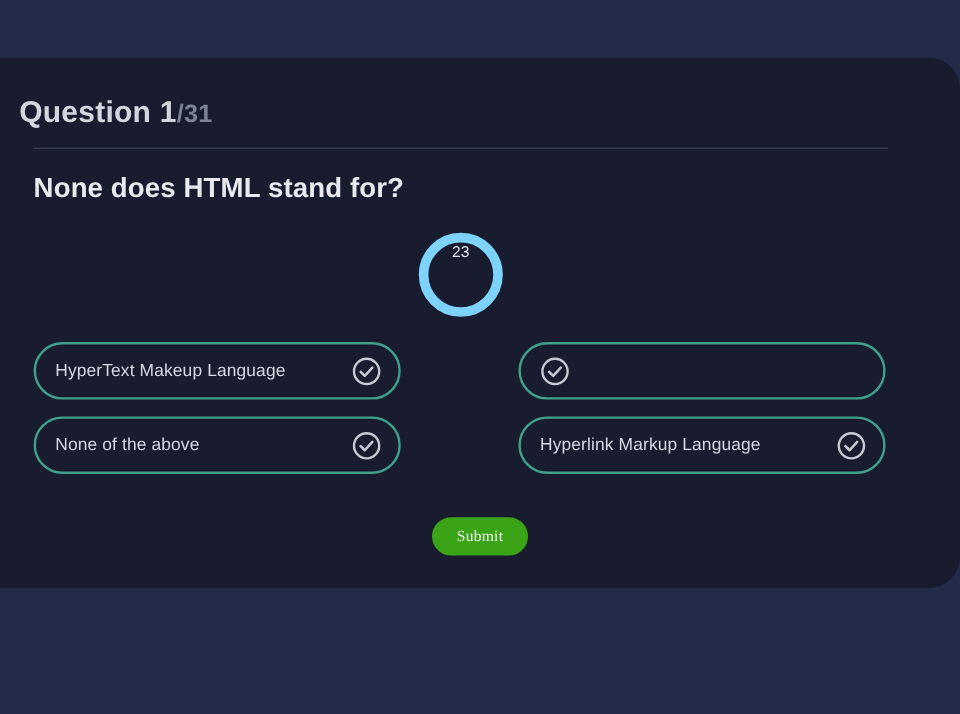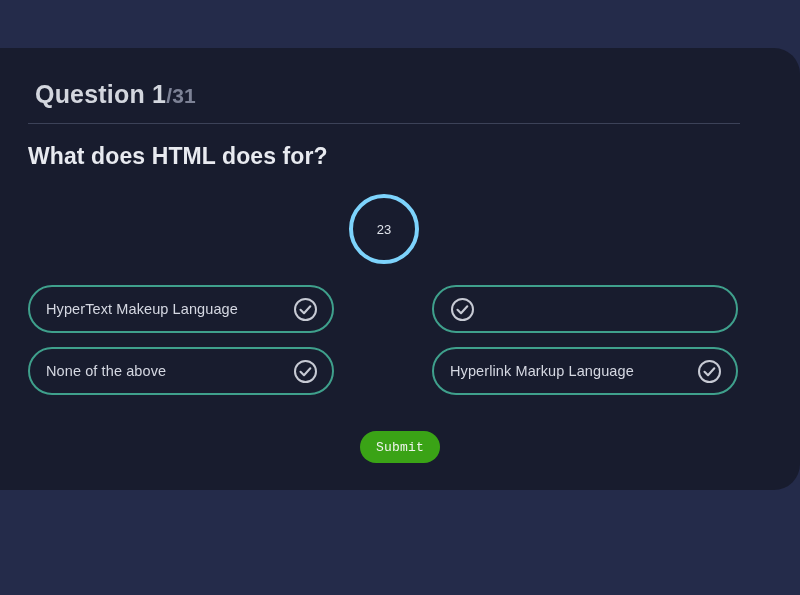--- a/index.html
+++ b/index.html
@@ -26,21 +26,21 @@
     background: #181c2e;
     border-top-right-radius: 26px;
     border-bottom-right-radius: 26px;
     border-top-left-radius: 0;
     border-bottom-left-radius: 0;
   }
 
   
   .question-counter {
     position: absolute;
-    left: 35px;
+    left: 16px;
     top: 32px;
     font-size: 25px;
     font-weight: bold;
     letter-spacing: 0.2px;
     color: #c9ccd6;
     white-space: nowrap;
   }
   .question-counter .counter-current {
     color: #d3d6de;
   }
@@ -75,23 +75,23 @@
     position: absolute;
     left: 349px;
     top: 146px;
     width: 70px;
     height: 70px;
   }
   .timer-ring {
     width: 70px;
     height: 70px;
     border-radius: 50%;
-    border: 4px solid #7dd3fc;
-    display: flex;
-    align-items: center;
+    border: 8px solid #7dd3fc;
+    display: flex;
+    align-items: flex-start;
     justify-content: center;
   }
   .timer-value {
     font-size: 13px;
     color: #dfe2ea;
     font-family: "Liberation Sans", sans-serif;
   }
 
   
   .options-grid {
@@ -141,37 +141,37 @@
     justify-content: center;
   }
   .submit-button {
     background: #3aa316;
     color: #f0f4ee;
     border: none;
     border-radius: 16px;
     width: 80px;
     height: 32px;
     font-size: 13px;
-    font-family: Liberation Mono, monospace;
+    font-family: Liberation Serif, serif;
     cursor: pointer;
     letter-spacing: 0.2px;
   }
 </style>
 </head>
 <body>
 
 <div class="quiz-card">
 
   <div class="question-counter">
     <span class="counter-current">Question</span><span class="counter-current">&nbsp;</span><span class="counter-current">1</span><span class="counter-total">/31</span>
   </div>
 
   <div class="header-divider"></div>
 
-  <div class="question-text">What does HTML does for?</div>
+  <div class="question-text">None does HTML stand for?</div>
 
   <div class="timer-wrap">
     <div class="timer-ring">
       <span class="timer-value">23</span>
     </div>
   </div>
 
   <div class="options-grid">
 
     <div class="option-row">

